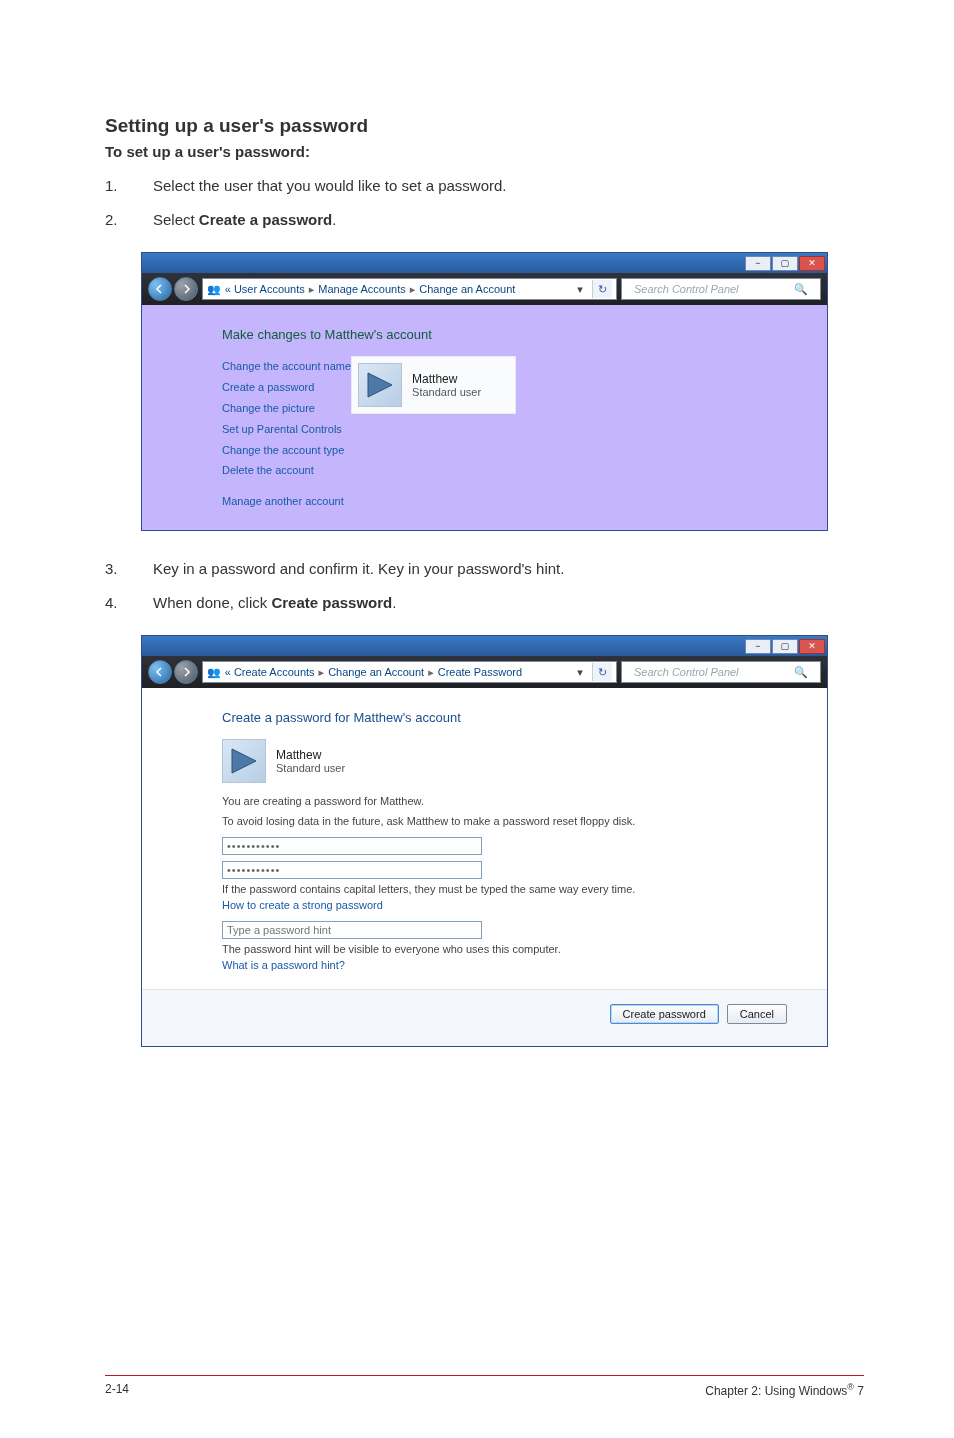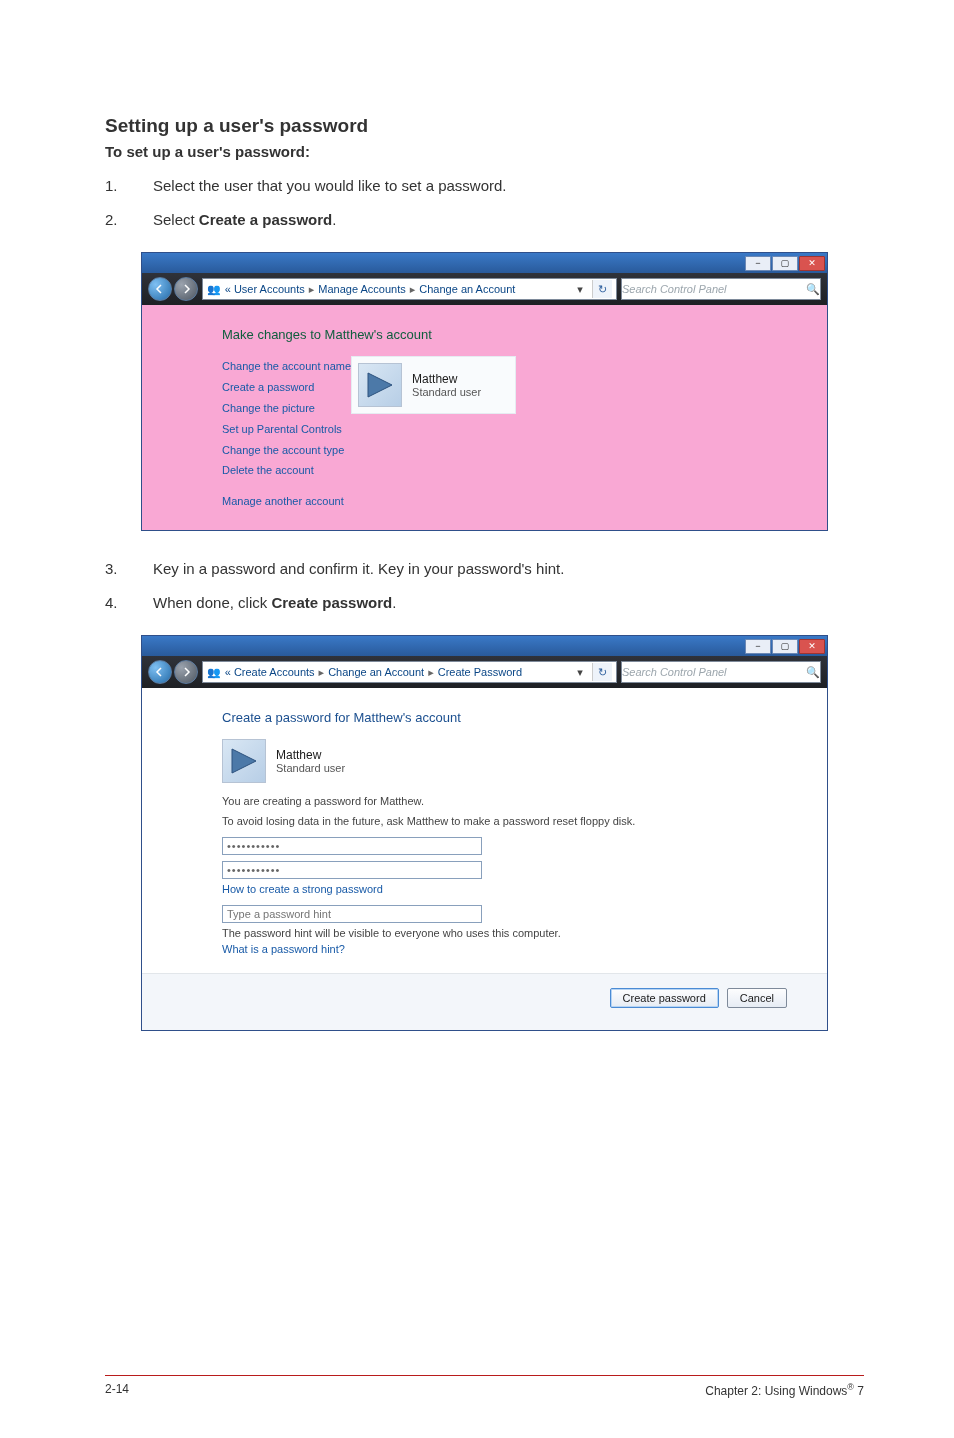--- a/index.html
+++ b/index.html
@@ -111,29 +111,29 @@
     color:#2b5d9c;
     font-size:11px;
   }
   .searchbox {
     width: 200px;
     height: 22px;
     background:#fff;
     border:1px solid #7e8a9a;
     display:flex;
     align-items:center;
-    padding:0 0;
+    padding:0 12px;
     color:#9ca6ad;
     font-style:italic;
     font-size:11px;
   }
   .searchbox .mag { margin-left:auto; color:#3e6fac; font-style:normal;}
   .win-body {
     padding: 22px 40px 18px 80px;
-    background:#f9a8d4;
+    background:#c4b5fd;
   }
   .win-body.fullwhite { background:#fff; }
   .section-title {
     color:#0f5d3d;
     font-size:13px;
     margin-bottom: 14px;
   }
   .section-title.blue {
     color:#1b4f8f;
     font-size:13px;
@@ -378,20 +378,21 @@
 
       <div class="warn-line">You are creating a password for Matthew.</div>
       <div class="info-line">To avoid losing data in the future, ask Matthew to make a password reset floppy disk.</div>
 
       <div class="input-row">
         <input class="textinput pw" type="text" value="•••••••••••" style="">
       </div>
       <div class="input-row" style="margin-top:6px;">
         <input class="textinput pw" type="text" value="•••••••••••" style="">
       </div>
+      <div class="info-line" style="margin-top:4px;">If the password contains capital letters, they must be typed the same way every time.</div>
       <div class="blue-link">How to create a strong password</div>
 
       <div class="input-row">
         <input class="textinput" type="text" style="color: rgb(156, 166, 173);" placeholder="Type a password hint">
       </div>
       <div class="info-line" style="margin-top:4px;">The password hint will be visible to everyone who uses this computer.</div>
       <div class="blue-link">What is a password hint?</div>
 
       <div class="button-row">
         <div class="wbtn primary">Create password</div>

